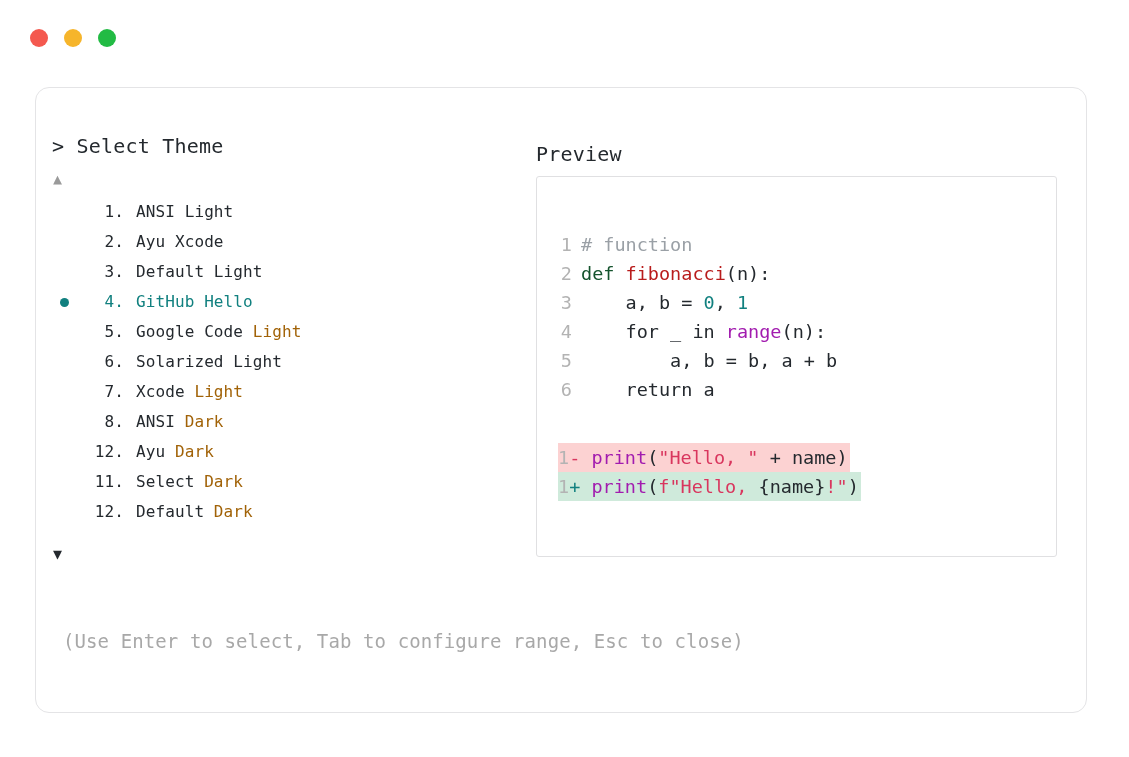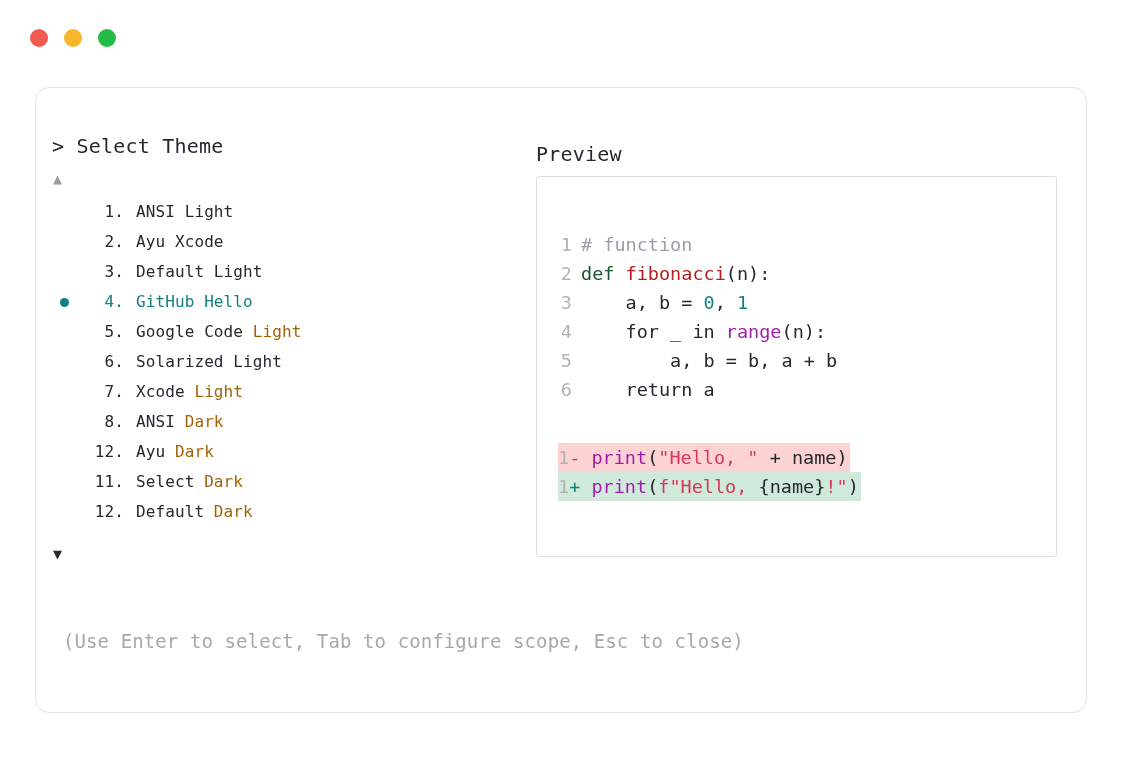--- a/index.html
+++ b/index.html
@@ -229,15 +229,15 @@
 
     <div class="right-col">
       <div class="section-title">Preview</div>
 
       <div class="preview-box">
         <div class="code" id="code-block"><div><span class="ln">1</span><span class="c-comment"># function</span></div><div><span class="ln">2</span><span class="c-keyword">def </span><span class="c-func">fibonacci</span><span class="c-plain">(n):</span></div><div><span class="ln">3</span><span class="c-plain">    a, b = </span><span class="c-number">0</span><span class="c-plain">, </span><span class="c-number">1</span></div><div><span class="ln">4</span><span class="c-plain">    for _ in </span><span class="c-builtin">range</span><span class="c-plain">(n):</span></div><div><span class="ln">5</span><span class="c-plain">        a, b = b, a + b</span></div><div><span class="ln">6</span><span class="c-plain">    return a</span></div></div>
         <div class="diff-block" id="diff-block"><div class="diff-line diff-del"><span class="diff-row"><span class="ln">1</span><span class="diff-sign-del">- </span><span class="c-builtin">print</span><span class="c-plain">(</span><span class="c-string">"Hello, "</span><span class="c-plain"> + name)</span></span></div><div class="diff-line diff-add"><span class="diff-row"><span class="ln">1</span><span class="diff-sign-add">+ </span><span class="c-builtin">print</span><span class="c-plain">(</span><span class="c-string">f"Hello, </span><span class="c-plain">{name}</span><span class="c-string">!"</span><span class="c-plain">)</span></span></div></div>
       </div>
     </div>
 
-    <div class="hint">(Use Enter to select, Tab to configure scope, Esc to close)</div>
+    <div class="hint">(Use Enter to select, Tab to configure range, Esc to close)</div>
   </div>
 </div>
 
 </body></html>

